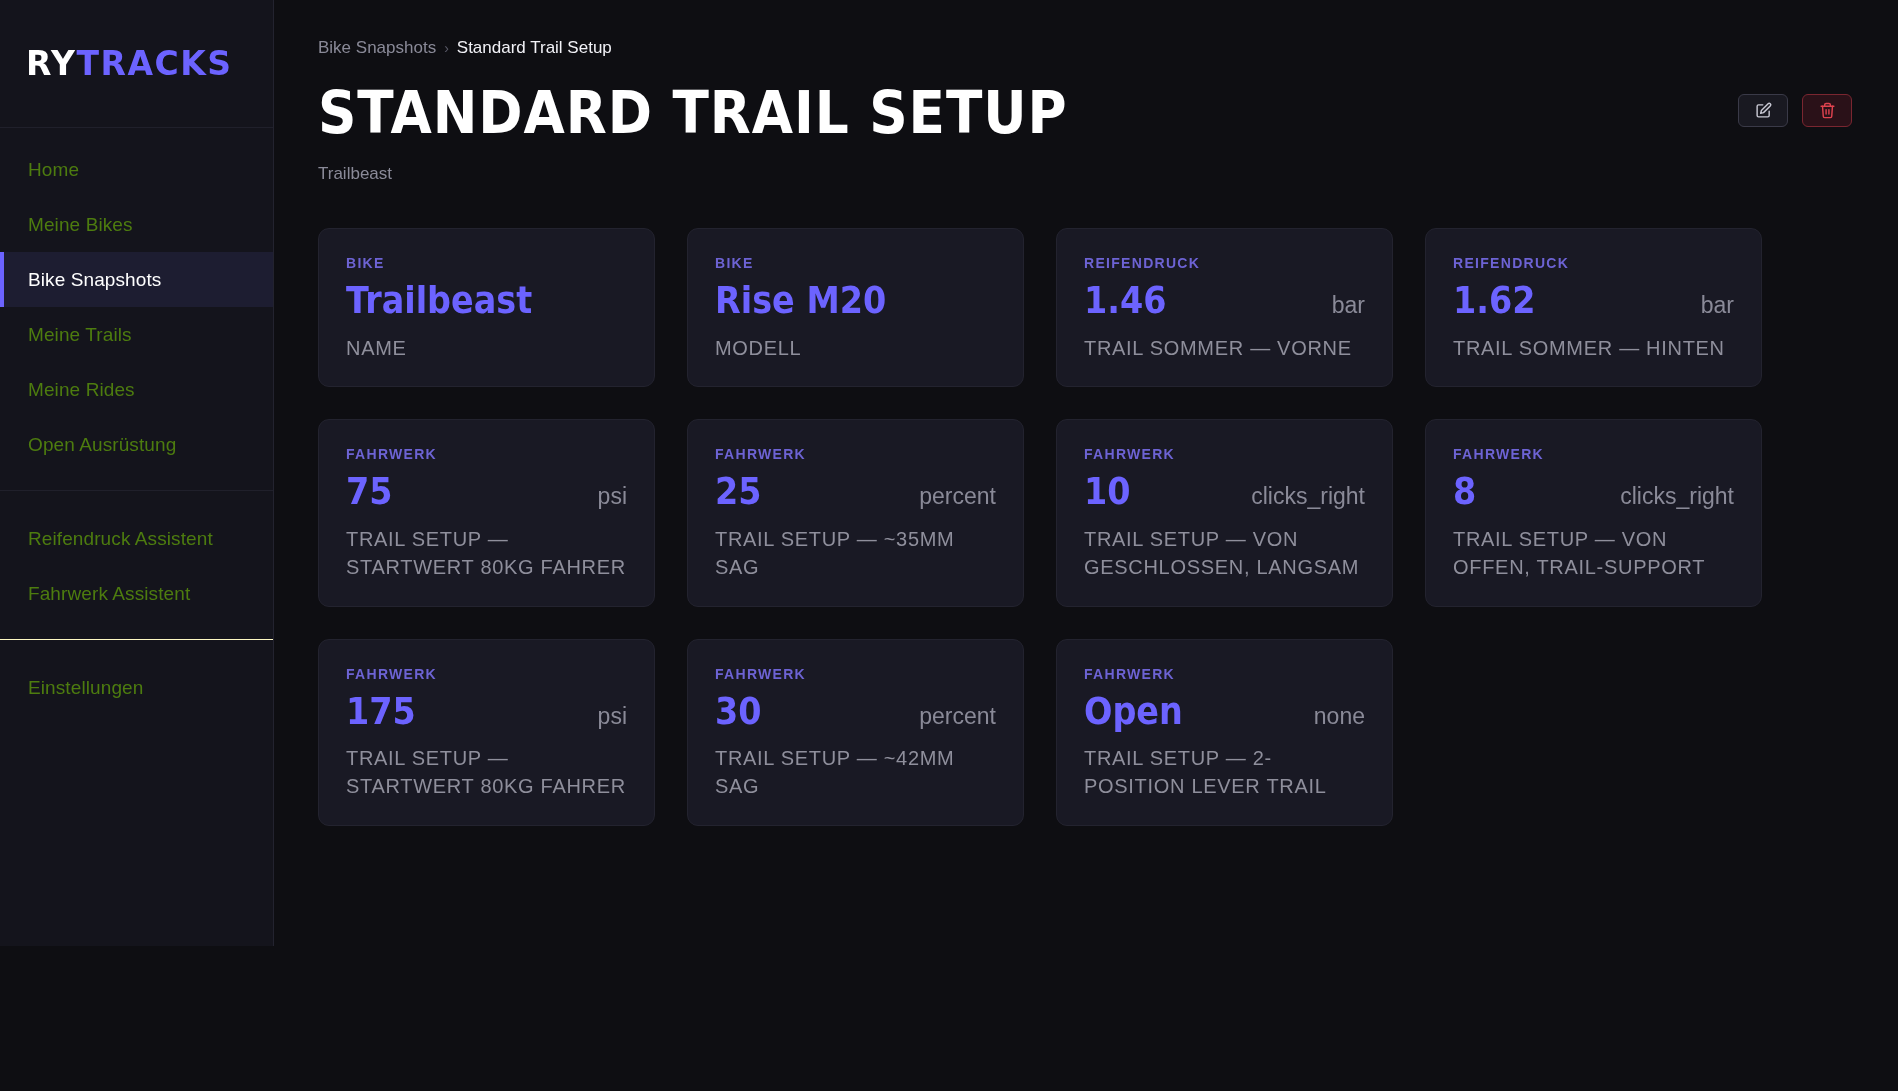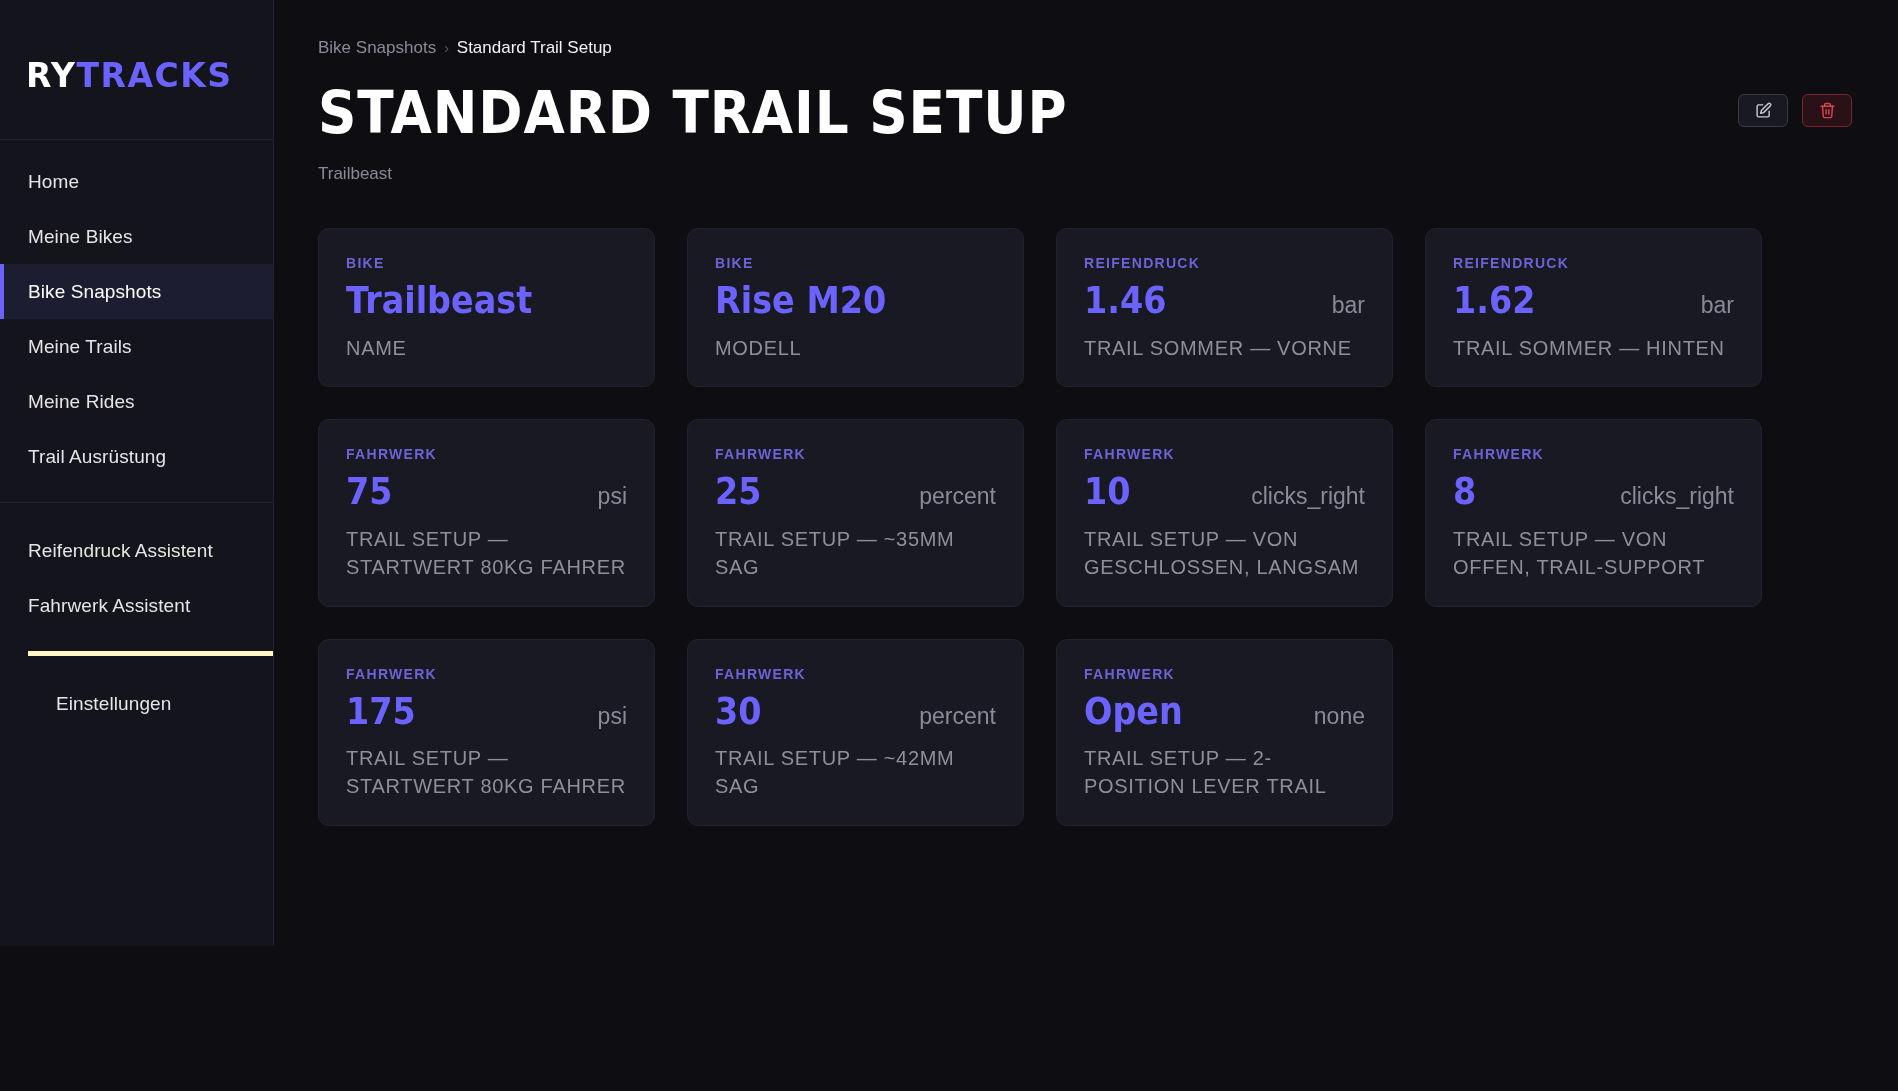--- a/index.html
+++ b/index.html
@@ -19,21 +19,21 @@
 
   
   #sidebar {
     width: 274px;
     height: 946px;
     flex: 0 0 274px;
     background: #14141c;
     border-right: 1px solid #23232f;
     display: flex;
     flex-direction: column;
-    padding-top: 12px;
+    padding-top: 0;
   }
 
   #brand {
     height: 128px;
     display: flex;
     align-items: center;
     padding-left: 26px;
     border-bottom: 1px solid #20202b;
   }
   .brand-text {
@@ -45,34 +45,33 @@
   .brand-ry { color: #ffffff; }
   .brand-tracks { color: #6c63ff; }
 
   .nav-group { padding-top: 14px; }
   .nav-group.second {
     border-top: 1px solid #20202b;
     margin-top: 18px;
     padding-top: 20px;
   }
   .nav-group.third {
-    border-top: 5px solid #fef9c3;
+    border-top: 1px solid #fef9c3;
     margin-top: 18px;
     padding-top: 20px;
-    margin-left: 28px;
   }
 
   .nav-item {
     position: relative;
     height: 55px;
     display: flex;
     align-items: center;
     padding-left: 28px;
     font-size: 19px;
-    color: #e5e5e5;
+    color: #4d7c0f;
     letter-spacing: 0.1px;
     cursor: pointer;
   }
   .nav-item.active {
     background: #1d1d31;
     color: #ffffff;
   }
   .nav-item.active::before {
     content: "";
     position: absolute;
@@ -232,21 +231,21 @@
     <div class="nav-item active">
       <span>Bike Snapshots</span>
     </div>
     <div class="nav-item">
       <span>Meine Trails</span>
     </div>
     <div class="nav-item">
       <span>Meine Rides</span>
     </div>
     <div class="nav-item">
-      <span>Trail Ausrüstung</span>
+      <span>Open Ausrüstung</span>
     </div>
   </nav>
 
   <nav class="nav-group second">
     <div class="nav-item">
       <span>Reifendruck Assistent</span>
     </div>
     <div class="nav-item">
       <span>Fahrwerk Assistent</span>
     </div>

